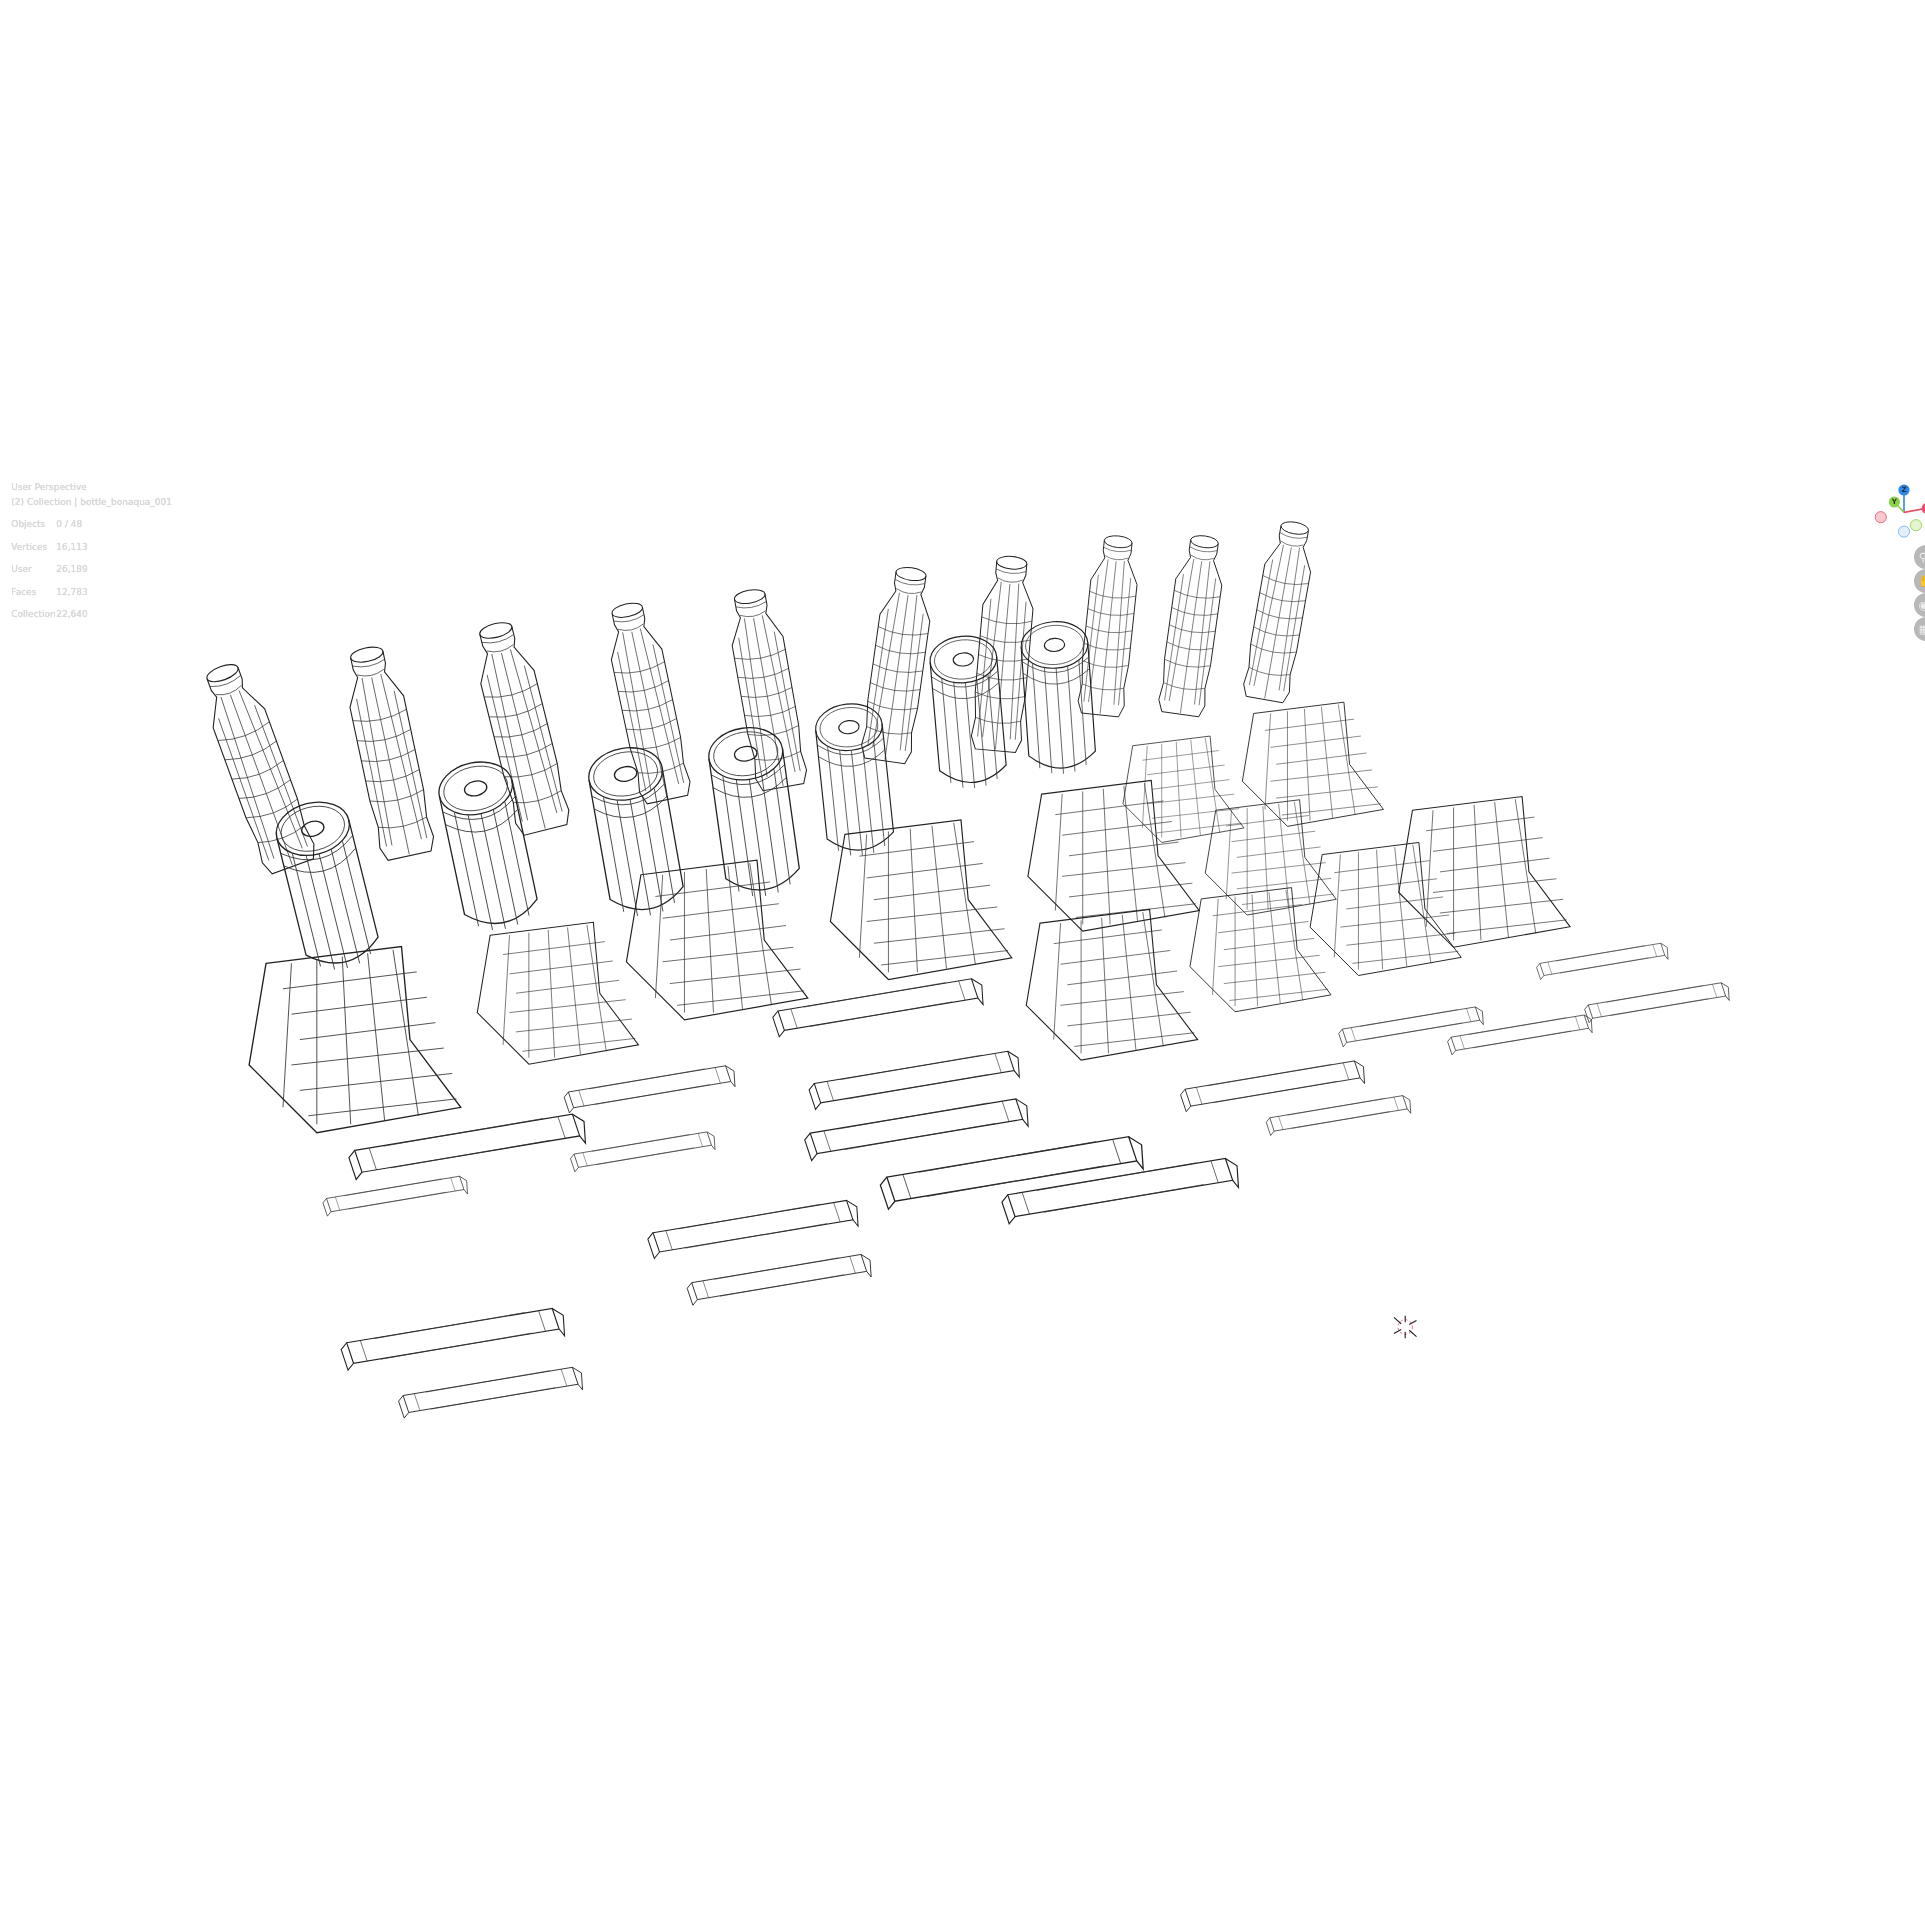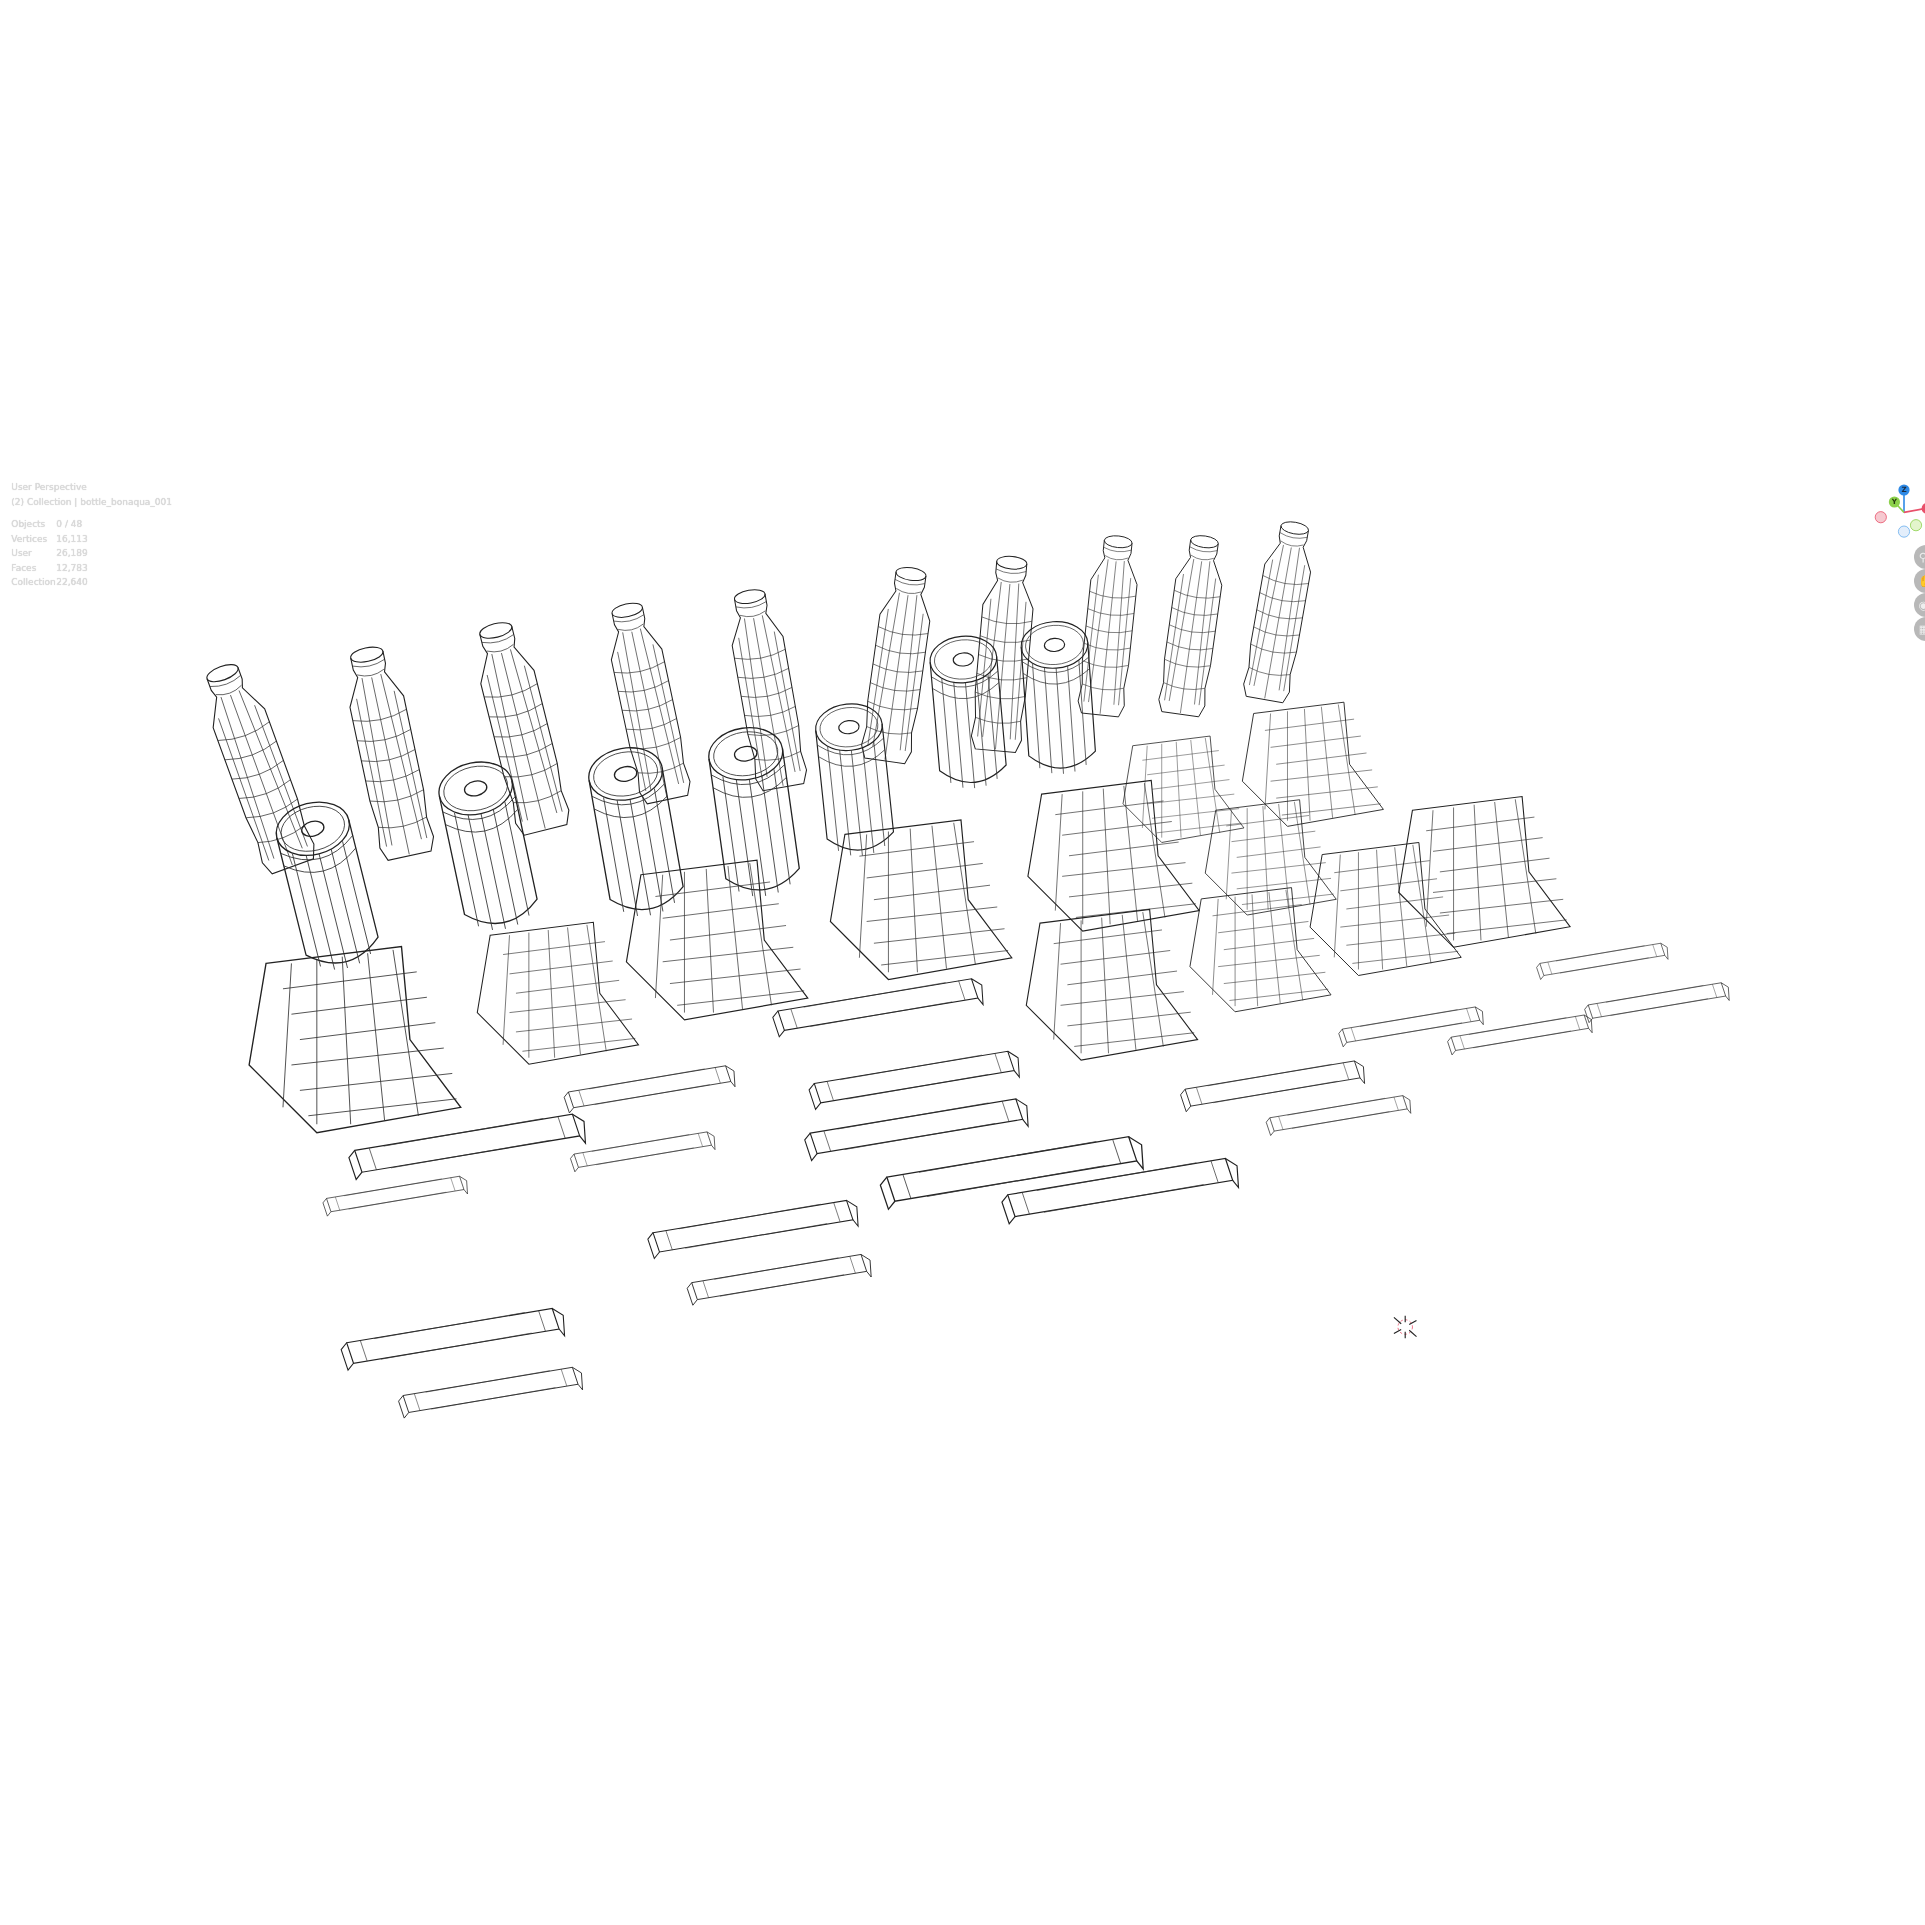--- a/index.html
+++ b/index.html
@@ -1,20 +1,20 @@
 <!DOCTYPE html>
 <html style="font-size:13px"><head>
 <meta charset="utf-8">
 <style>
   html,body{margin:0;padding:0;background:#ffffff;}
   body{width:1926px;height:1926px;position:relative;overflow:hidden;font-family:"DejaVu Sans",sans-serif;}
   #viewport{position:absolute;left:0;top:0;width:1728px;height:1926px;background:#ffffff;padding-left:48px;}
   .overlay{position:absolute;left:11.3px;top:480px;color:#dcdcdc;font-size:9px;line-height:14.5px;text-shadow:0 0 0.8px #bbb;}
   .overlay .title{display:block;}
-  .stats{margin-top:8px;display:grid;grid-template-columns:45px auto;row-gap:0;}
+  .stats{margin-top:8px;display:grid;grid-template-columns:45px auto;row-gap:8px;}
   .gizmo{position:absolute;left:1870px;top:482px;width:56px;height:64px;}
   .nav-btns{position:absolute;left:1914px;top:545px;width:12px;}
   .nav-btn{width:24px;height:24px;border-radius:50%;background:#b8b8b8;margin-bottom:0;display:flex;align-items:center;justify-content:flex-start;padding-left:4.8px;box-sizing:border-box;color:#eee;font-size:11.3px;position:relative;}
   .nav-btn + .nav-btn{margin-top:0px;}
   svg.scene{position:absolute;left:0;top:0;}
   .wire{fill:none;stroke:#222;stroke-width:1.6;}
   .wire-thin{fill:none;stroke:#333;stroke-width:1;}
 </style>
 </head>
 <body>

